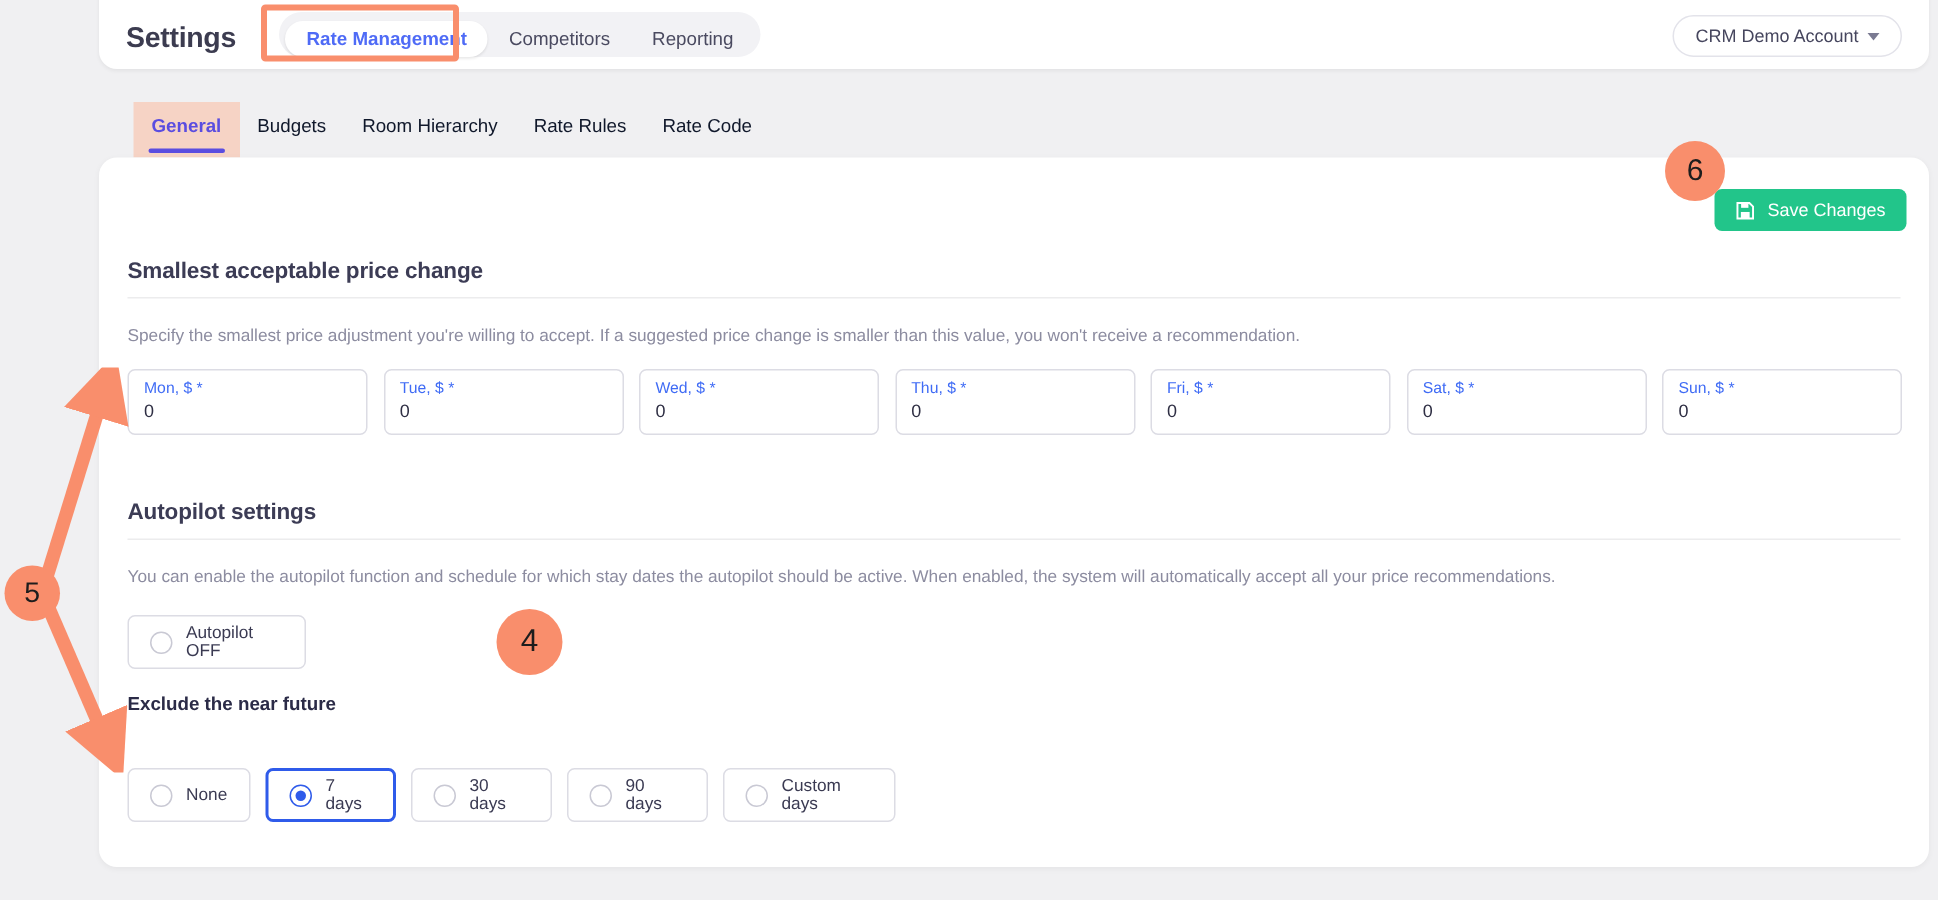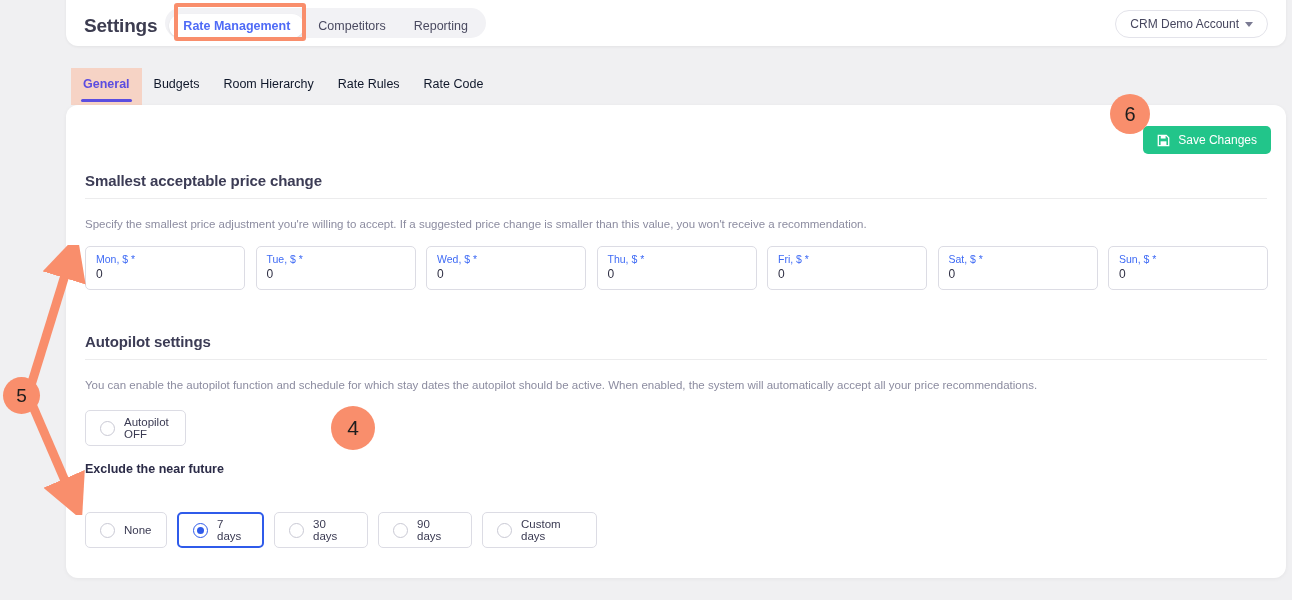--- a/index.html
+++ b/index.html
@@ -25,21 +25,21 @@
     box-shadow: 0 1px 3px rgba(0,0,0,0.06);
     display: flex;
     align-items: flex-end;
     padding: 0 18px 8px 18px;
   }
   .page-title {
     font-size: 19px;
     font-weight: bold;
     color: #3c3c50;
     letter-spacing: -0.2px;
-    margin-right: 8px;
+    margin-right: 29px;
     line-height: 24px;
   }
 
   .seg-group {
     display: flex;
     align-items: flex-end;
     background: #f2f2f5;
     border-radius: 18px;
     height: 30px;
     padding: 0 4px;
@@ -86,21 +86,21 @@
     font-size: 12px;
     color: #46465e;
     cursor: pointer;
   }
   .caret { width: 0; height: 0; border-left: 4px solid transparent;
            border-right: 4px solid transparent; border-top: 5px solid #7a7a92; }
 
   
   .subtabs {
     position: absolute;
-    left: 71px;
+    left: 89px;
     top: 68px;
     display: flex;
     height: 37px;
   }
   .subtab {
     font-size: 12.5px;
     color: #0f172a;
     padding: 0 12px;
     height: 37px;
     line-height: 33px;
@@ -329,21 +329,21 @@
       <span class="day-label">Sun, $ *</span>
       <span class="day-value">0</span>
     </div>
   </div>
 
   <div class="sec-title" style="top:228px">Autopilot settings</div>
   <div class="divider" style="top:254px"></div>
   <div class="sec-desc" style="top:274px">You can enable the autopilot function and schedule for which stay dates the autopilot should be active. When enabled, the system will automatically accept all your price recommendations.</div>
 
   <div class="opt-row" style="top:305px">
-    <div class="opt" style="width:101px">
+    <div class="opt" style="width:119px">
       <span class="radio"></span>
       <span>Autopilot OFF</span>
     </div>
   </div>
 
   <div class="sub-head" style="top:357px">Exclude the near future</div>
 
   <div class="opt-row" style="top:407px">
     <div class="opt" style="width:82px">
       <span class="radio"></span>

